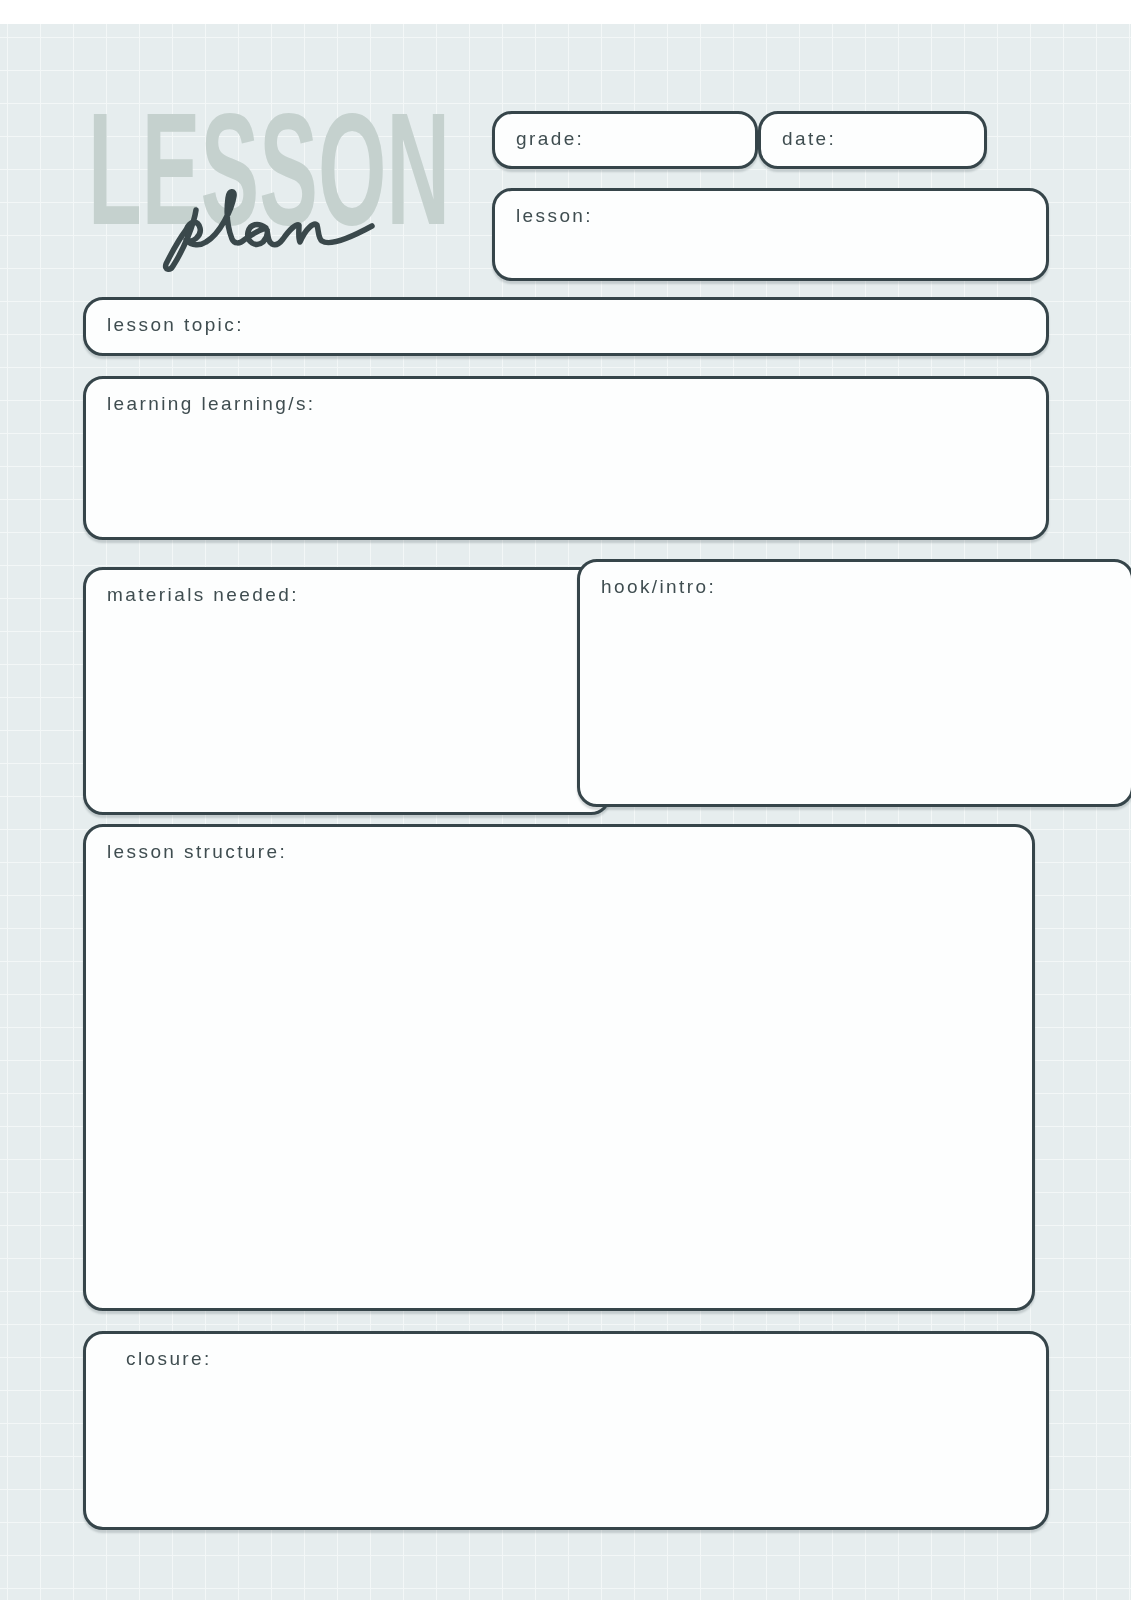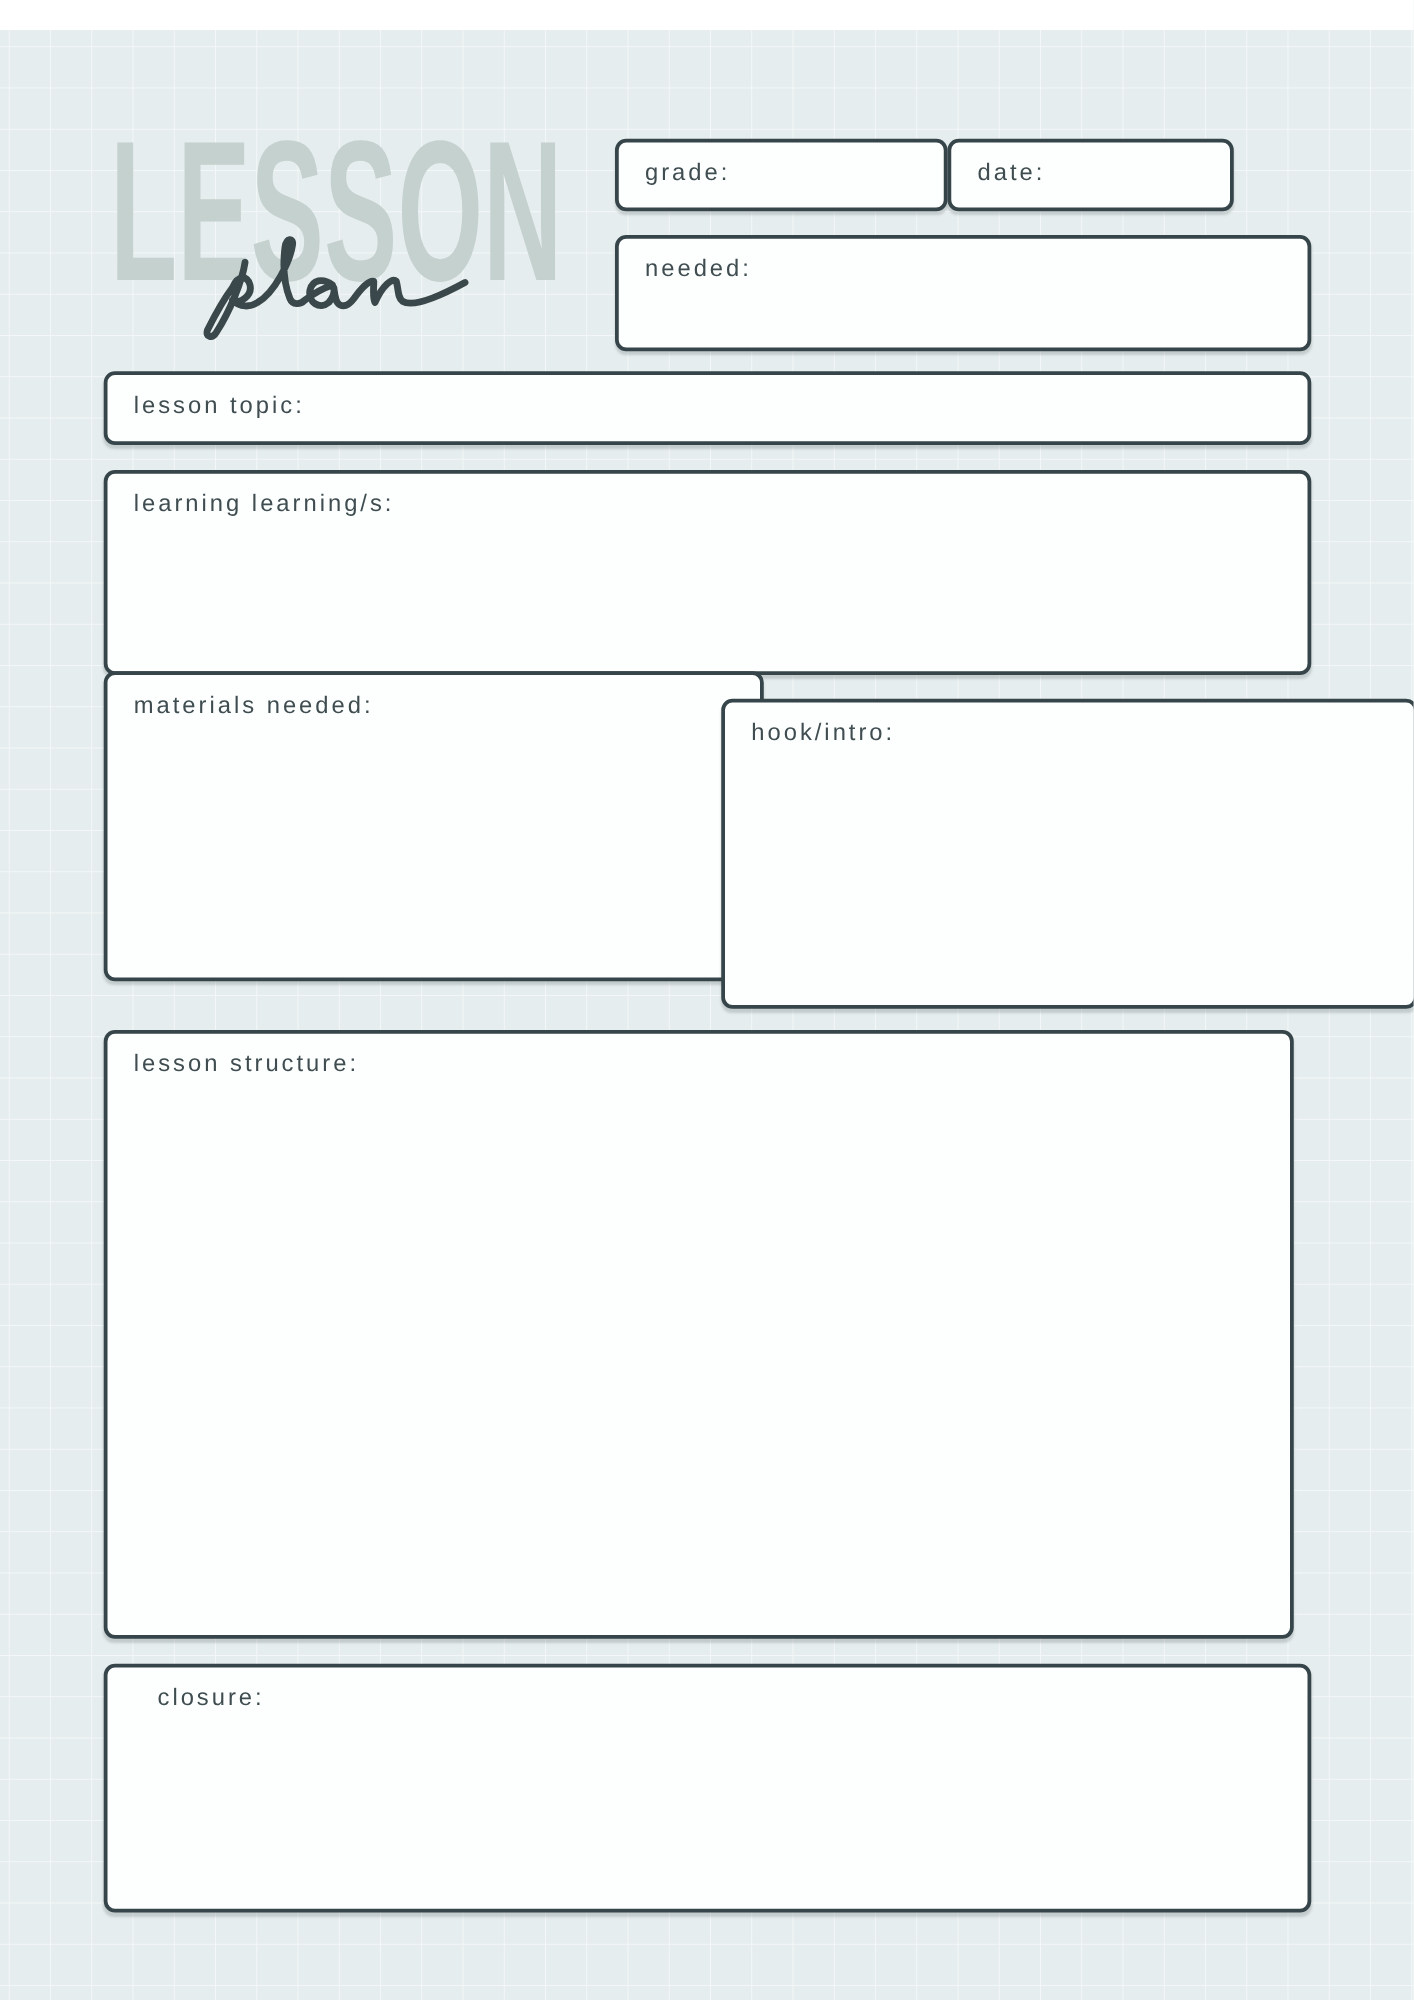--- a/index.html
+++ b/index.html
@@ -19,21 +19,21 @@
   .logo{position:absolute;left:80px;top:70px;width:395px;height:200px;}
   .logo text{
     font-family:"Liberation Sans", sans-serif;
     font-weight:bold;
     fill:#c5d1ce;
   }
   .box{
     position:absolute;
     background:#fdfefe;
     border:3px solid #36454a;
-    border-radius:9px;
+    border-radius:20px;
     box-sizing:border-box;
     padding:14px 21px;
     box-shadow:0 3px 2px rgba(54,69,74,0.20);
   }
   .label{
     display:block;
     font-size:19px;
     letter-spacing:2.4px;
     color:#3f4d50;
     font-weight:400;
@@ -43,21 +43,21 @@
     min-height:12px;
     font-size:19px;
     color:#3f4d50;
   }
   
   .b-grade{left:492px;top:87px;width:266px;height:58px;}
   .b-date{left:758px;top:87px;width:229px;height:58px;}
   .b-subject{left:492px;top:164px;width:557px;height:93px;}
   .b-topic{left:83px;top:273px;width:966px;height:59px;}
   .b-objectives{left:83px;top:352px;width:966px;height:164px;}
-  .b-materials{left:83px;top:513px;width:528px;height:248px;}
+  .b-materials{left:83px;top:543px;width:528px;height:248px;}
   .b-hook{left:577px;top:535px;width:557px;height:248px;}
   .b-structure{left:83px;top:800px;width:952px;height:487px;}
   .b-closure{left:83px;top:1307px;width:966px;height:199px;padding-left:40px;}
 </style>
 </head>
 <body>
 
 <div class="page">
 
   <svg class="logo" viewBox="0 0 395 200" aria-hidden="false">
@@ -93,21 +93,21 @@
     <span class="label">grade:</span>
     <span class="value"></span>
   </div>
 
   <div class="box b-date">
     <span class="label">date:</span>
     <span class="value"></span>
   </div>
 
   <div class="box b-subject">
-    <span class="label">needed:</span>
+    <span class="label">lesson:</span>
     <span class="value"></span>
   </div>
 
   <div class="box b-topic">
     <span class="label">lesson topic:</span>
     <span class="value"></span>
   </div>
 
   <div class="box b-objectives">
     <span class="label">learning learning/s:</span>

